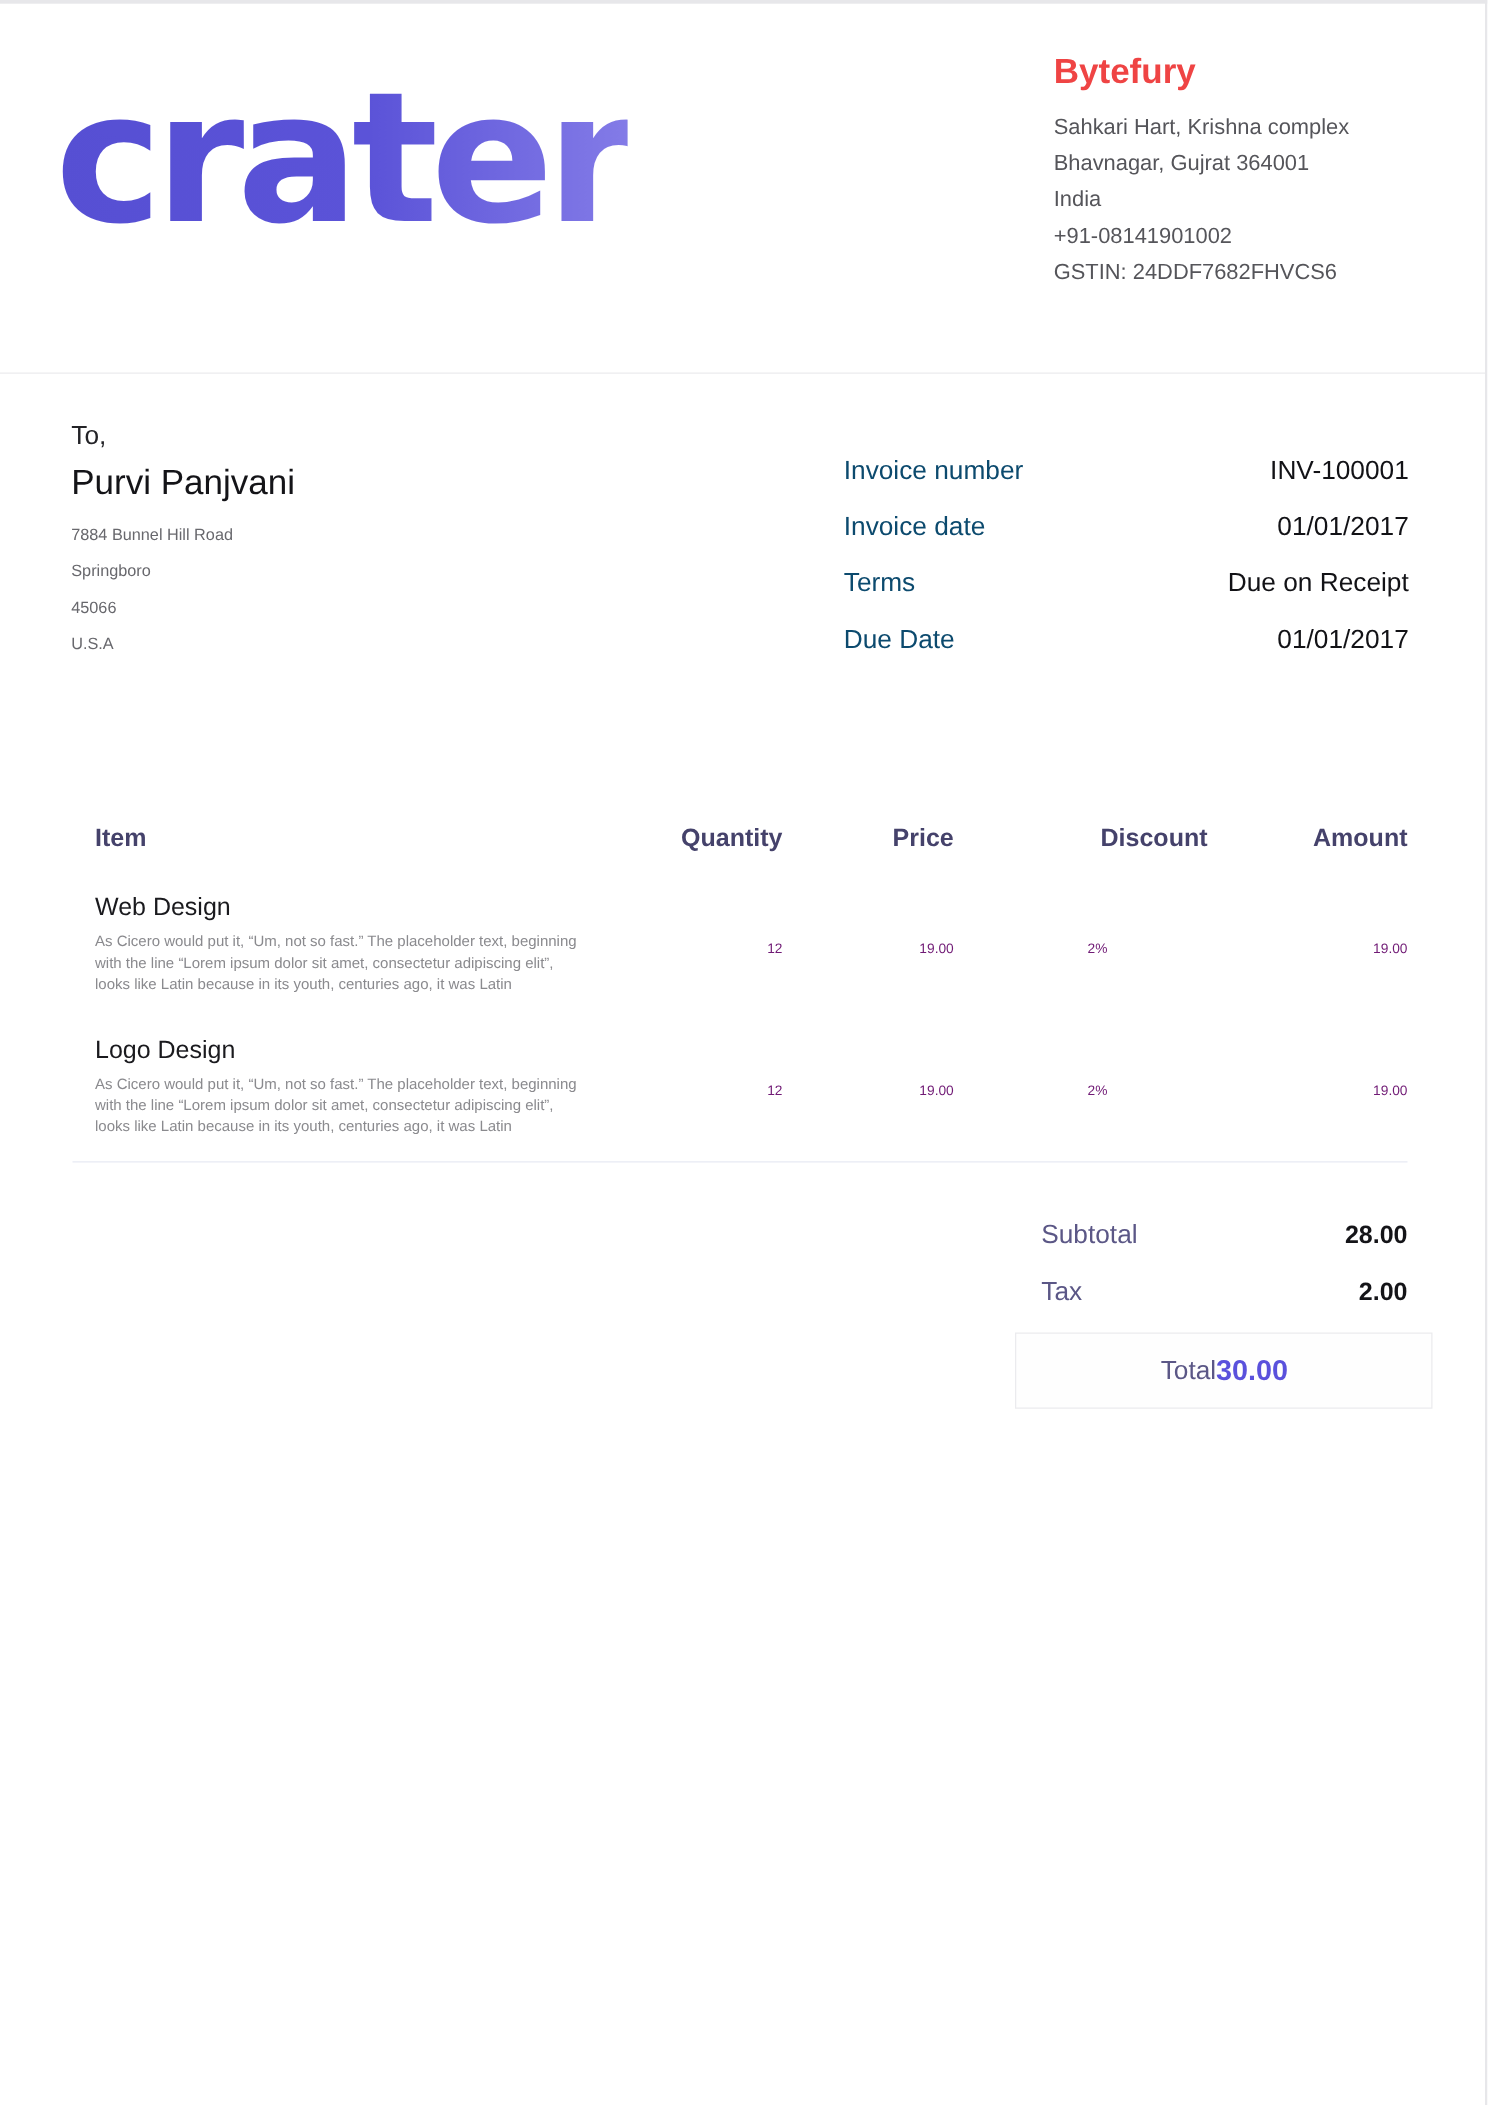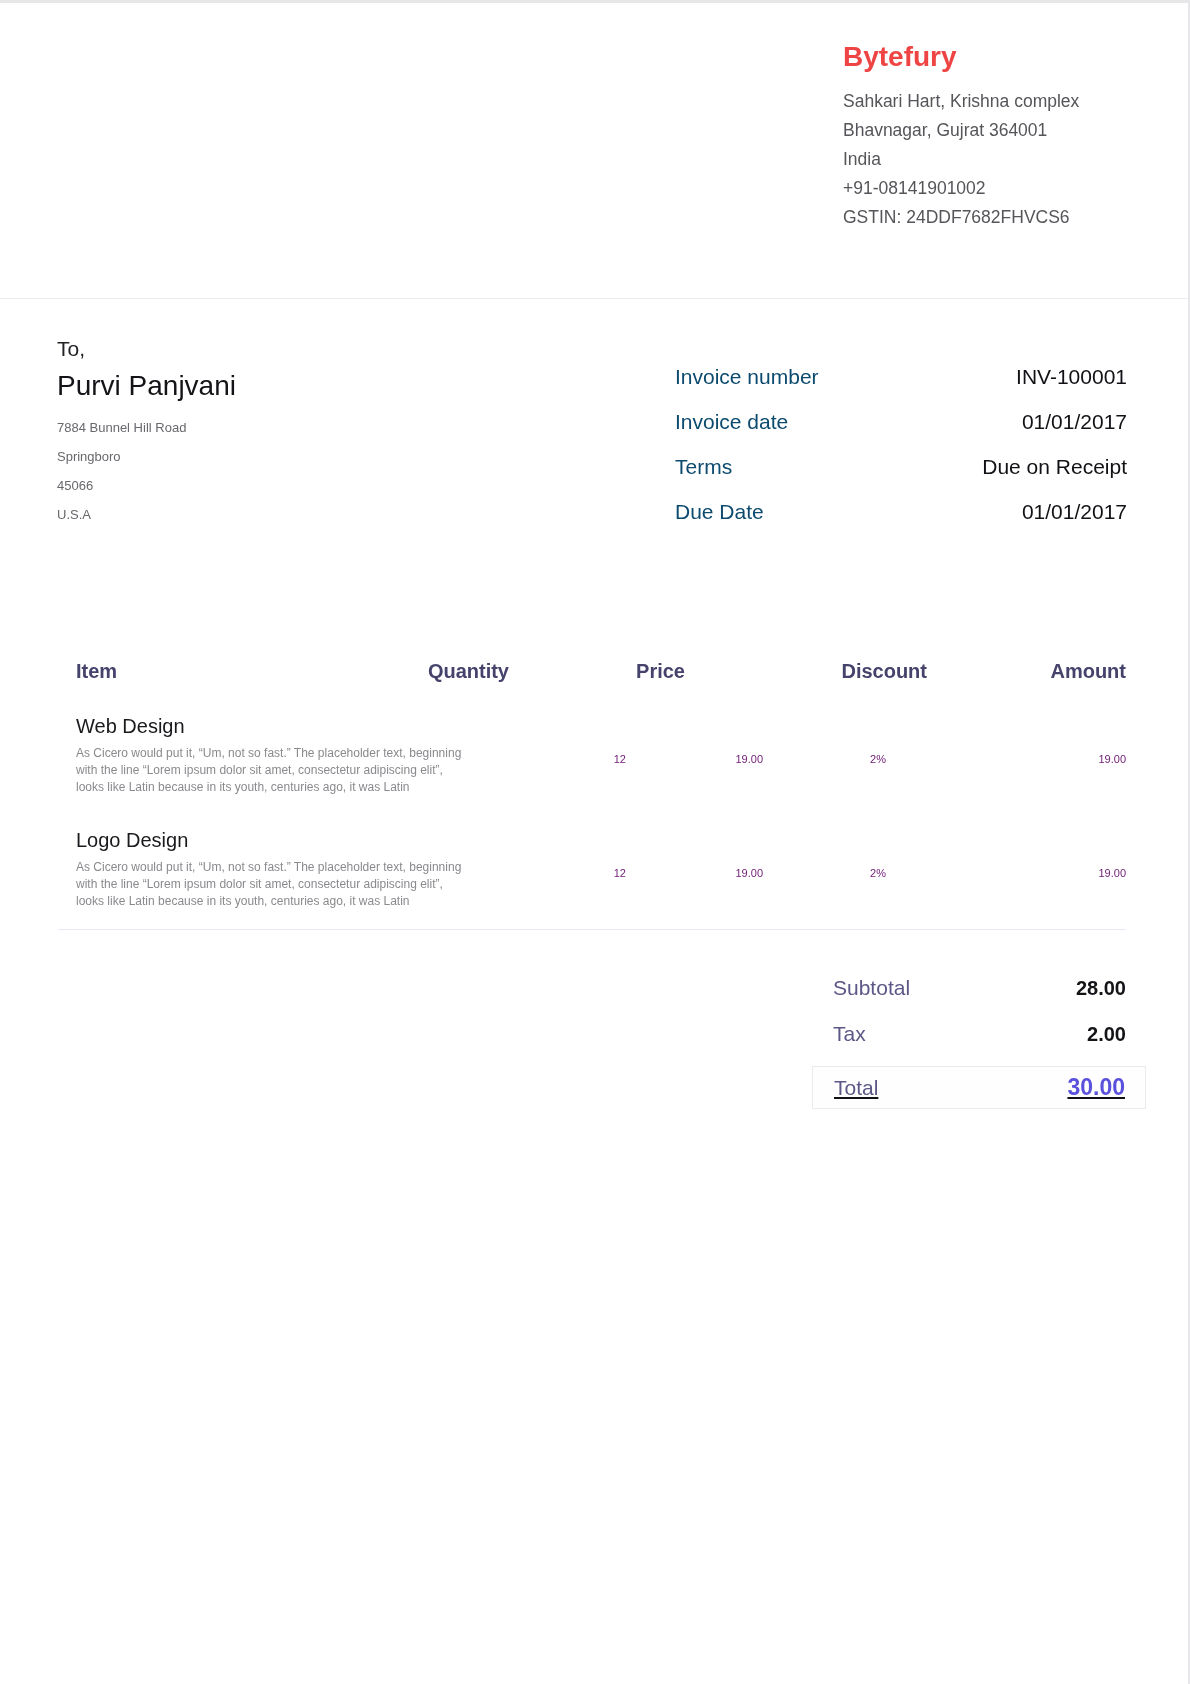--- a/index.html
+++ b/index.html
@@ -96,21 +96,21 @@
   .items {
     position: absolute;
     left: 58px;
     top: 650px;
     width: 1068px;
   }
   .items-grid-row {
     display: grid;
     grid-template-columns: 1fr 165px 140px 190px 160px;
   }
-  .items-header { height: 36px; align-items: center; gap: 39px; }
+  .items-header { height: 36px; align-items: center; }
   .items-header .col {
     font-size: 20px;
     font-weight: 700;
     color: #45426b;
   }
   .col-item     { text-align: left;  padding-left: 18px; }
   .col-quantity { text-align: right; padding-right: 10px; }
   .col-price    { text-align: right; padding-right: 13px; }
   .col-discount { text-align: right; }
   .col-amount   { text-align: right; }
@@ -149,41 +149,41 @@
     height: 46px;
     display: flex;
     justify-content: space-between;
     align-items: center;
     padding: 0 20px 0 21px;
   }
   .totals-label { font-size: 21px; color: #5b5786; }
   .totals-value { font-size: 20px; font-weight: 600; color: #141418; }
   .total-box {
     margin-top: 9px;
-    height: 43px;
+    height: 61px;
     border: 1px solid #ebebee;
     background: #fefefe;
     display: flex;
-    justify-content: space-between;
+    justify-content: center;
     align-items: center;
     padding: 0 20px 0 21px;
-    text-decoration: underline;
   }
   .total-box .totals-value {
     font-size: 23px;
     font-weight: 700;
     color: #5a51dc;
   }
 </style>
 </head>
 <body>
 
 <div class="page">
 
   <div class="header-band">
+    <div class="logo">crater</div>
     <div class="company">
       <div class="company-name">Bytefury</div>
       <div class="company-address">
         <div>Sahkari Hart, Krishna complex</div>
         <div>Bhavnagar, Gujrat 364001</div>
         <div>India</div>
         <div>+91-08141901002</div>
         <div>GSTIN: 24DDF7682FHVCS6</div>
       </div>
     </div>

